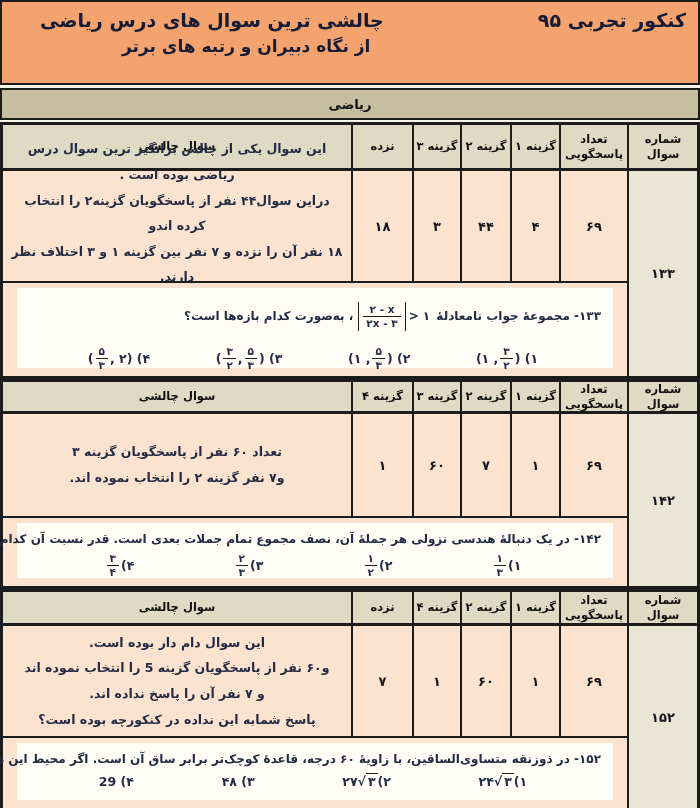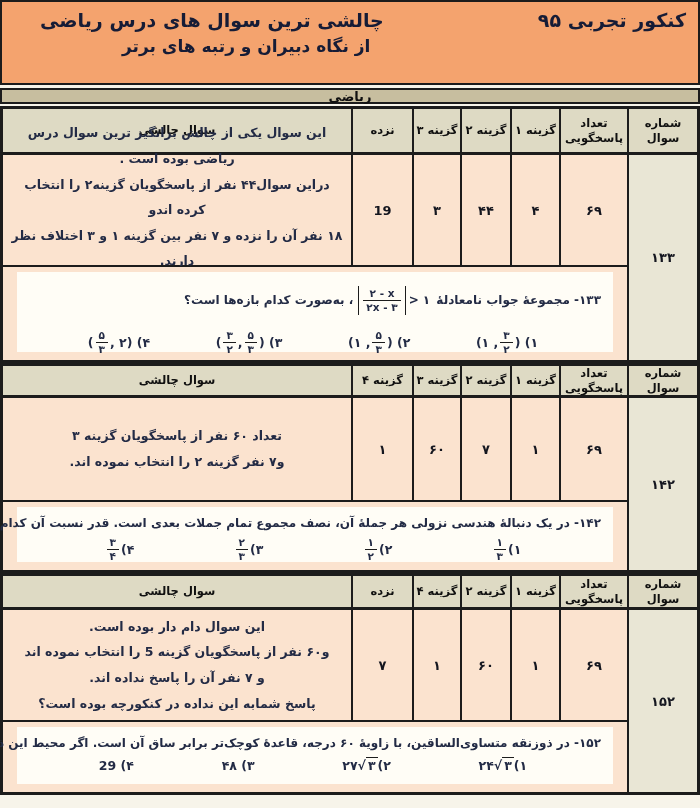--- a/index.html
+++ b/index.html
@@ -10,21 +10,21 @@
   .top-header{box-sizing:border-box;height:85px;background:#f4a36e;border:2px solid #1c1c1c;direction:rtl;position:relative;color:#161c36;}
   .th-row1{display:flex;justify-content:space-between;align-items:flex-start;padding:7px 12px 0 38px;}
   .th-title{font-size:19px;font-weight:bold;}
   .th-side{font-size:19px;font-weight:bold;}
   .th-row2{position:absolute;left:120px;top:34px;font-size:17px;font-weight:bold;}
 
   .gap3{height:3px;}
   .gap2{height:2px;}
 
   
-  .subject-bar{box-sizing:border-box;height:16px;background:#c7be9f;border:2px solid #1c1c1c;display:flex;align-items:center;justify-content:center;font-size:13px;font-weight:bold;color:#101010;}
+  .subject-bar{box-sizing:border-box;height:32px;background:#c7be9f;border:2px solid #1c1c1c;display:flex;align-items:center;justify-content:center;font-size:13px;font-weight:bold;color:#101010;}
 
   
   .sec{box-sizing:border-box;direction:rtl;display:grid;border:2px solid #1c1c1c;background:#fbe3cf;
        grid-template-columns:70px 68px 49px 50px 48px 61px 1fr;}
   .sec{grid-template-areas:
       "h0 h1 h2 h3 h4 h5 h6"
       "num v0 v1 v2 v3 v4 txt"
       "num qb qb qb qb qb qb";}
   .sec-1{grid-template-rows:46px 112px 95px;}
   .sec-2{grid-template-rows:32px 104px 70px;}
@@ -83,21 +83,21 @@
     <div class="cell hcell a-h3">گزینه ۲</div>
     <div class="cell hcell a-h4">گزینه ۳</div>
     <div class="cell hcell a-h5">نزده</div>
     <div class="cell hcell a-h6">سوال چالشی</div>
 
     <div class="cell ncell">۱۳۳</div>
     <div class="cell vcell a-v0">۶۹</div>
     <div class="cell vcell a-v1">۴</div>
     <div class="cell vcell a-v2">۴۴</div>
     <div class="cell vcell a-v3">۳</div>
-    <div class="cell vcell a-v4">19</div>
+    <div class="cell vcell a-v4">۱۸</div>
     <div class="cell tcell">
       <div>این سوال یکی از چالش برانگیز ترین سوال درس ریاضی بوده است .</div>
       <div>دراین سوال۴۴ نفر از پاسخگویان گزینه۲ را انتخاب کرده اندو</div>
       <div>۱۸ نفر آن را نزده و ۷ نفر بین گزینه ۱ و ۳ اختلاف نظر دارند.</div>
       <div>شما در کنکور کدام گزینه را انتخاب کرده اید؟</div>
     </div>
 
     <div class="cell qbrow">
       <div class="qbox">
         <div class="qline">

